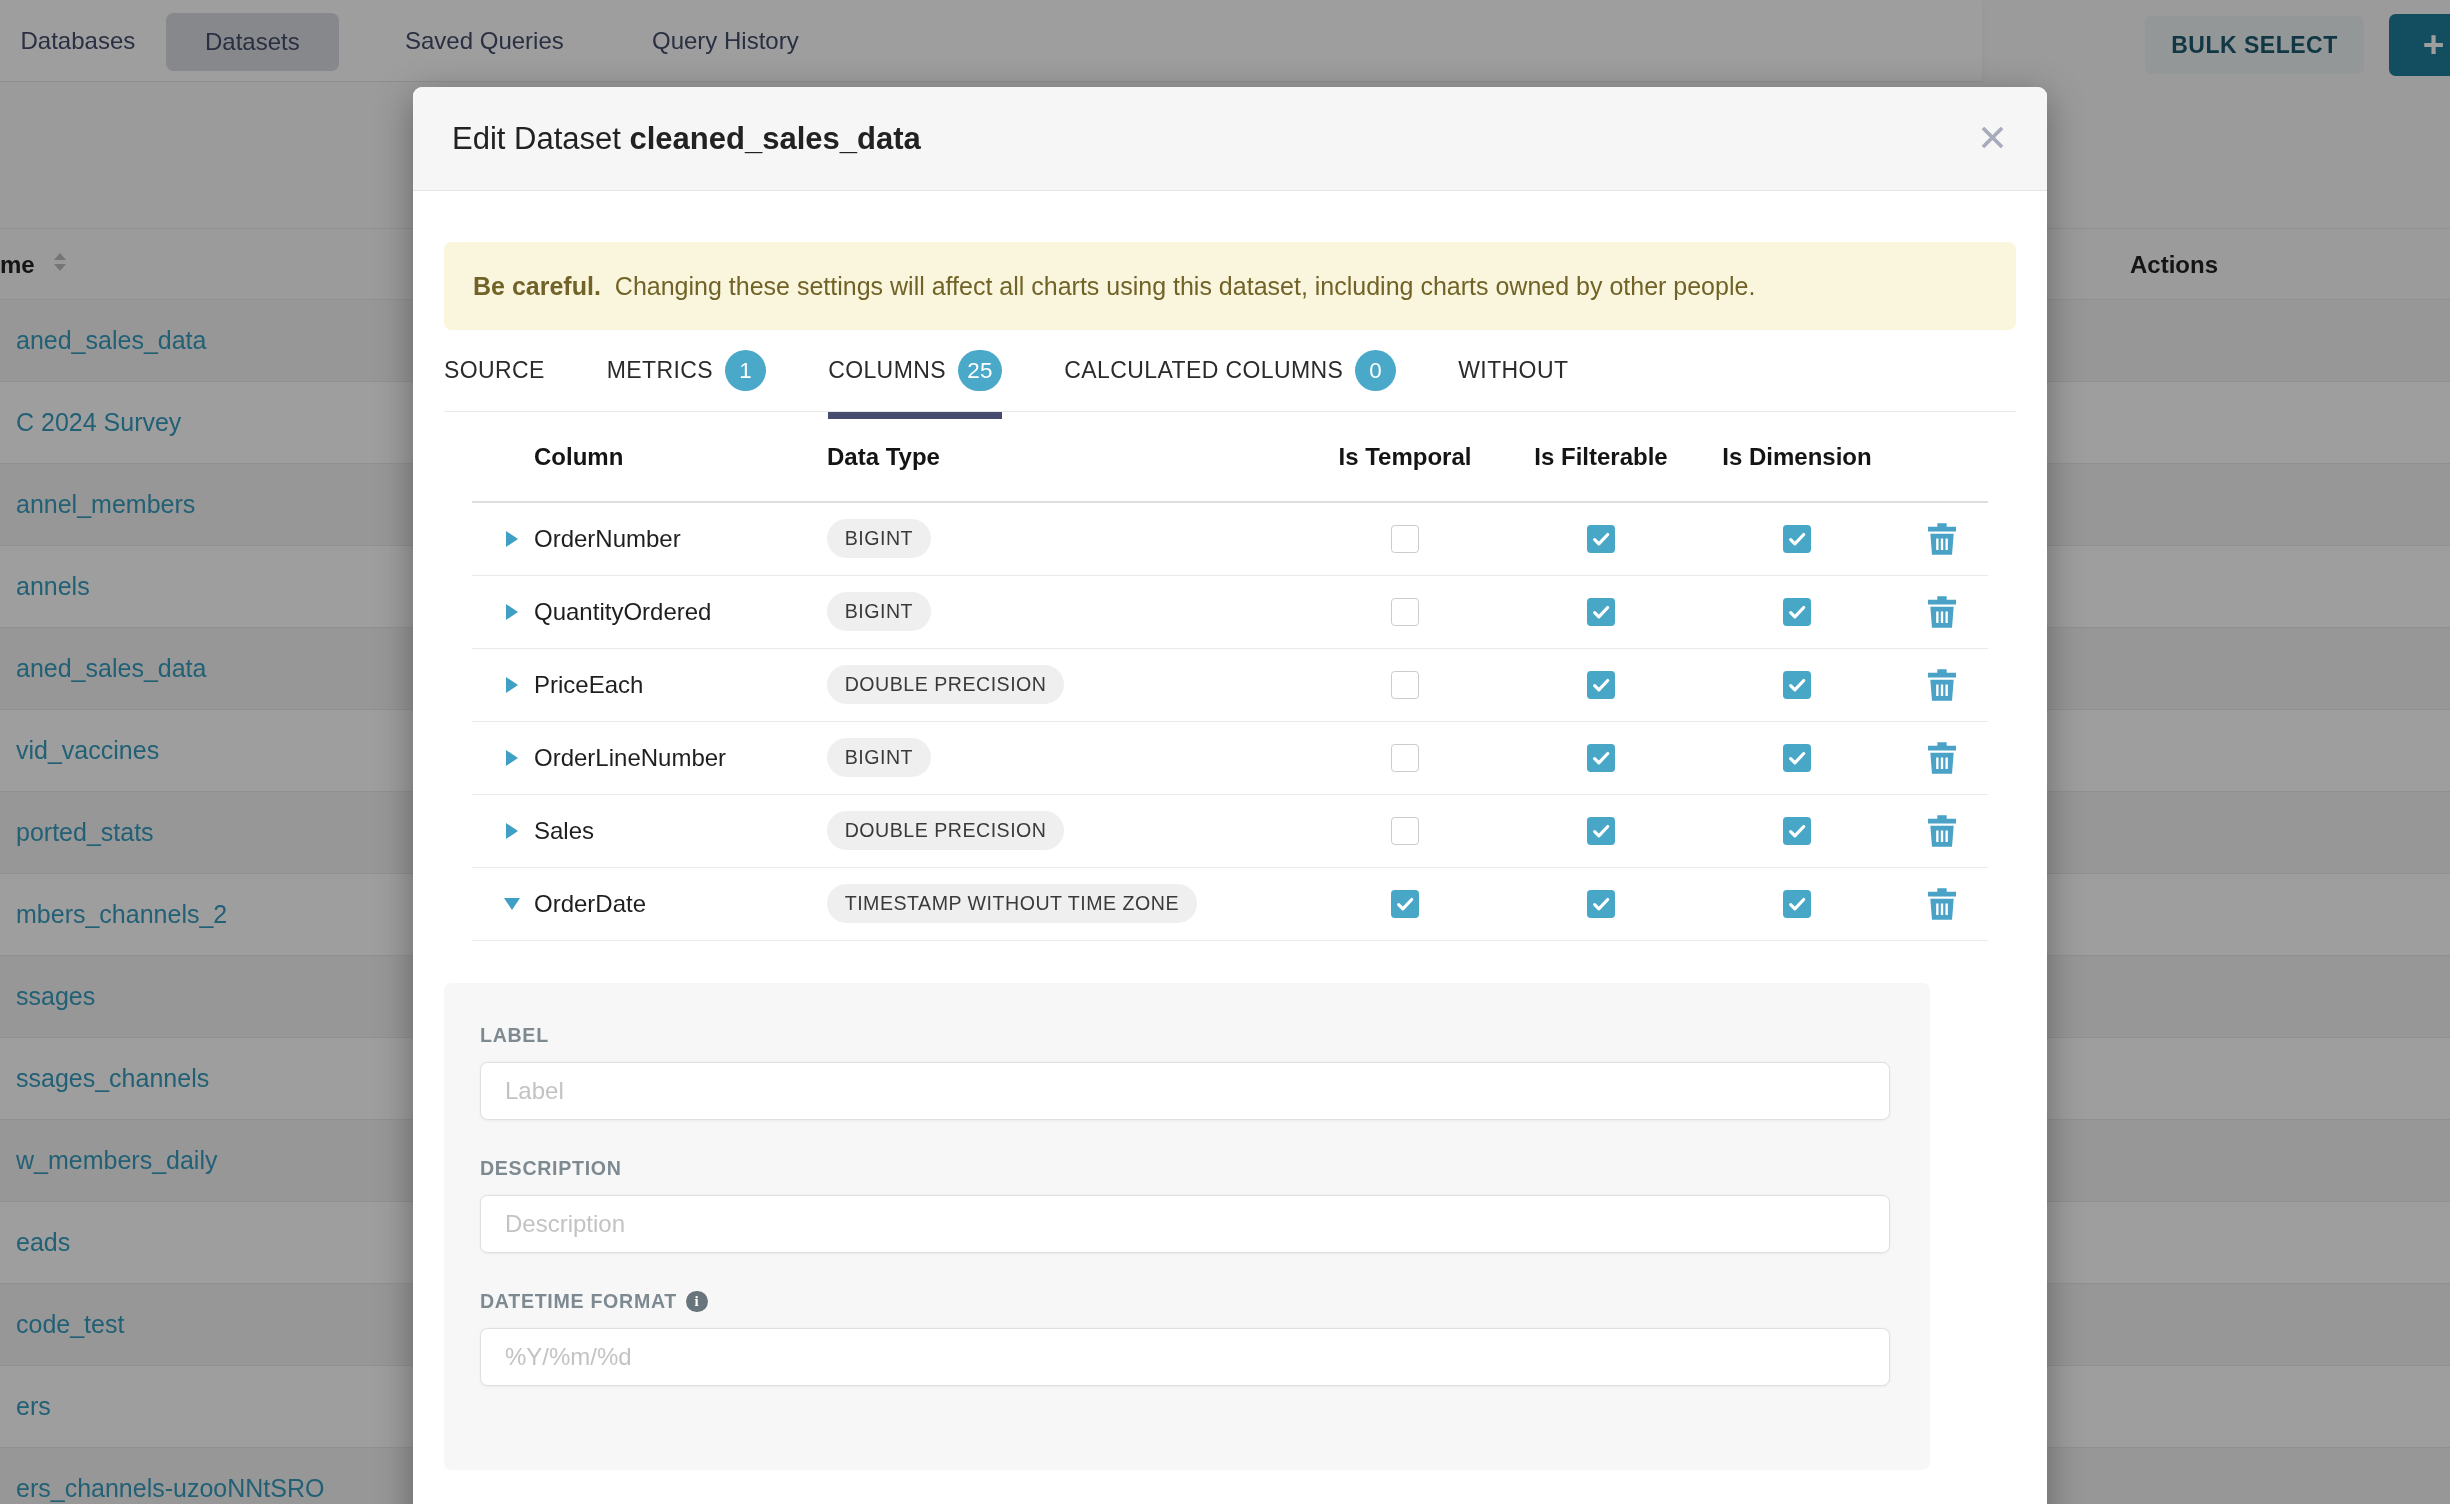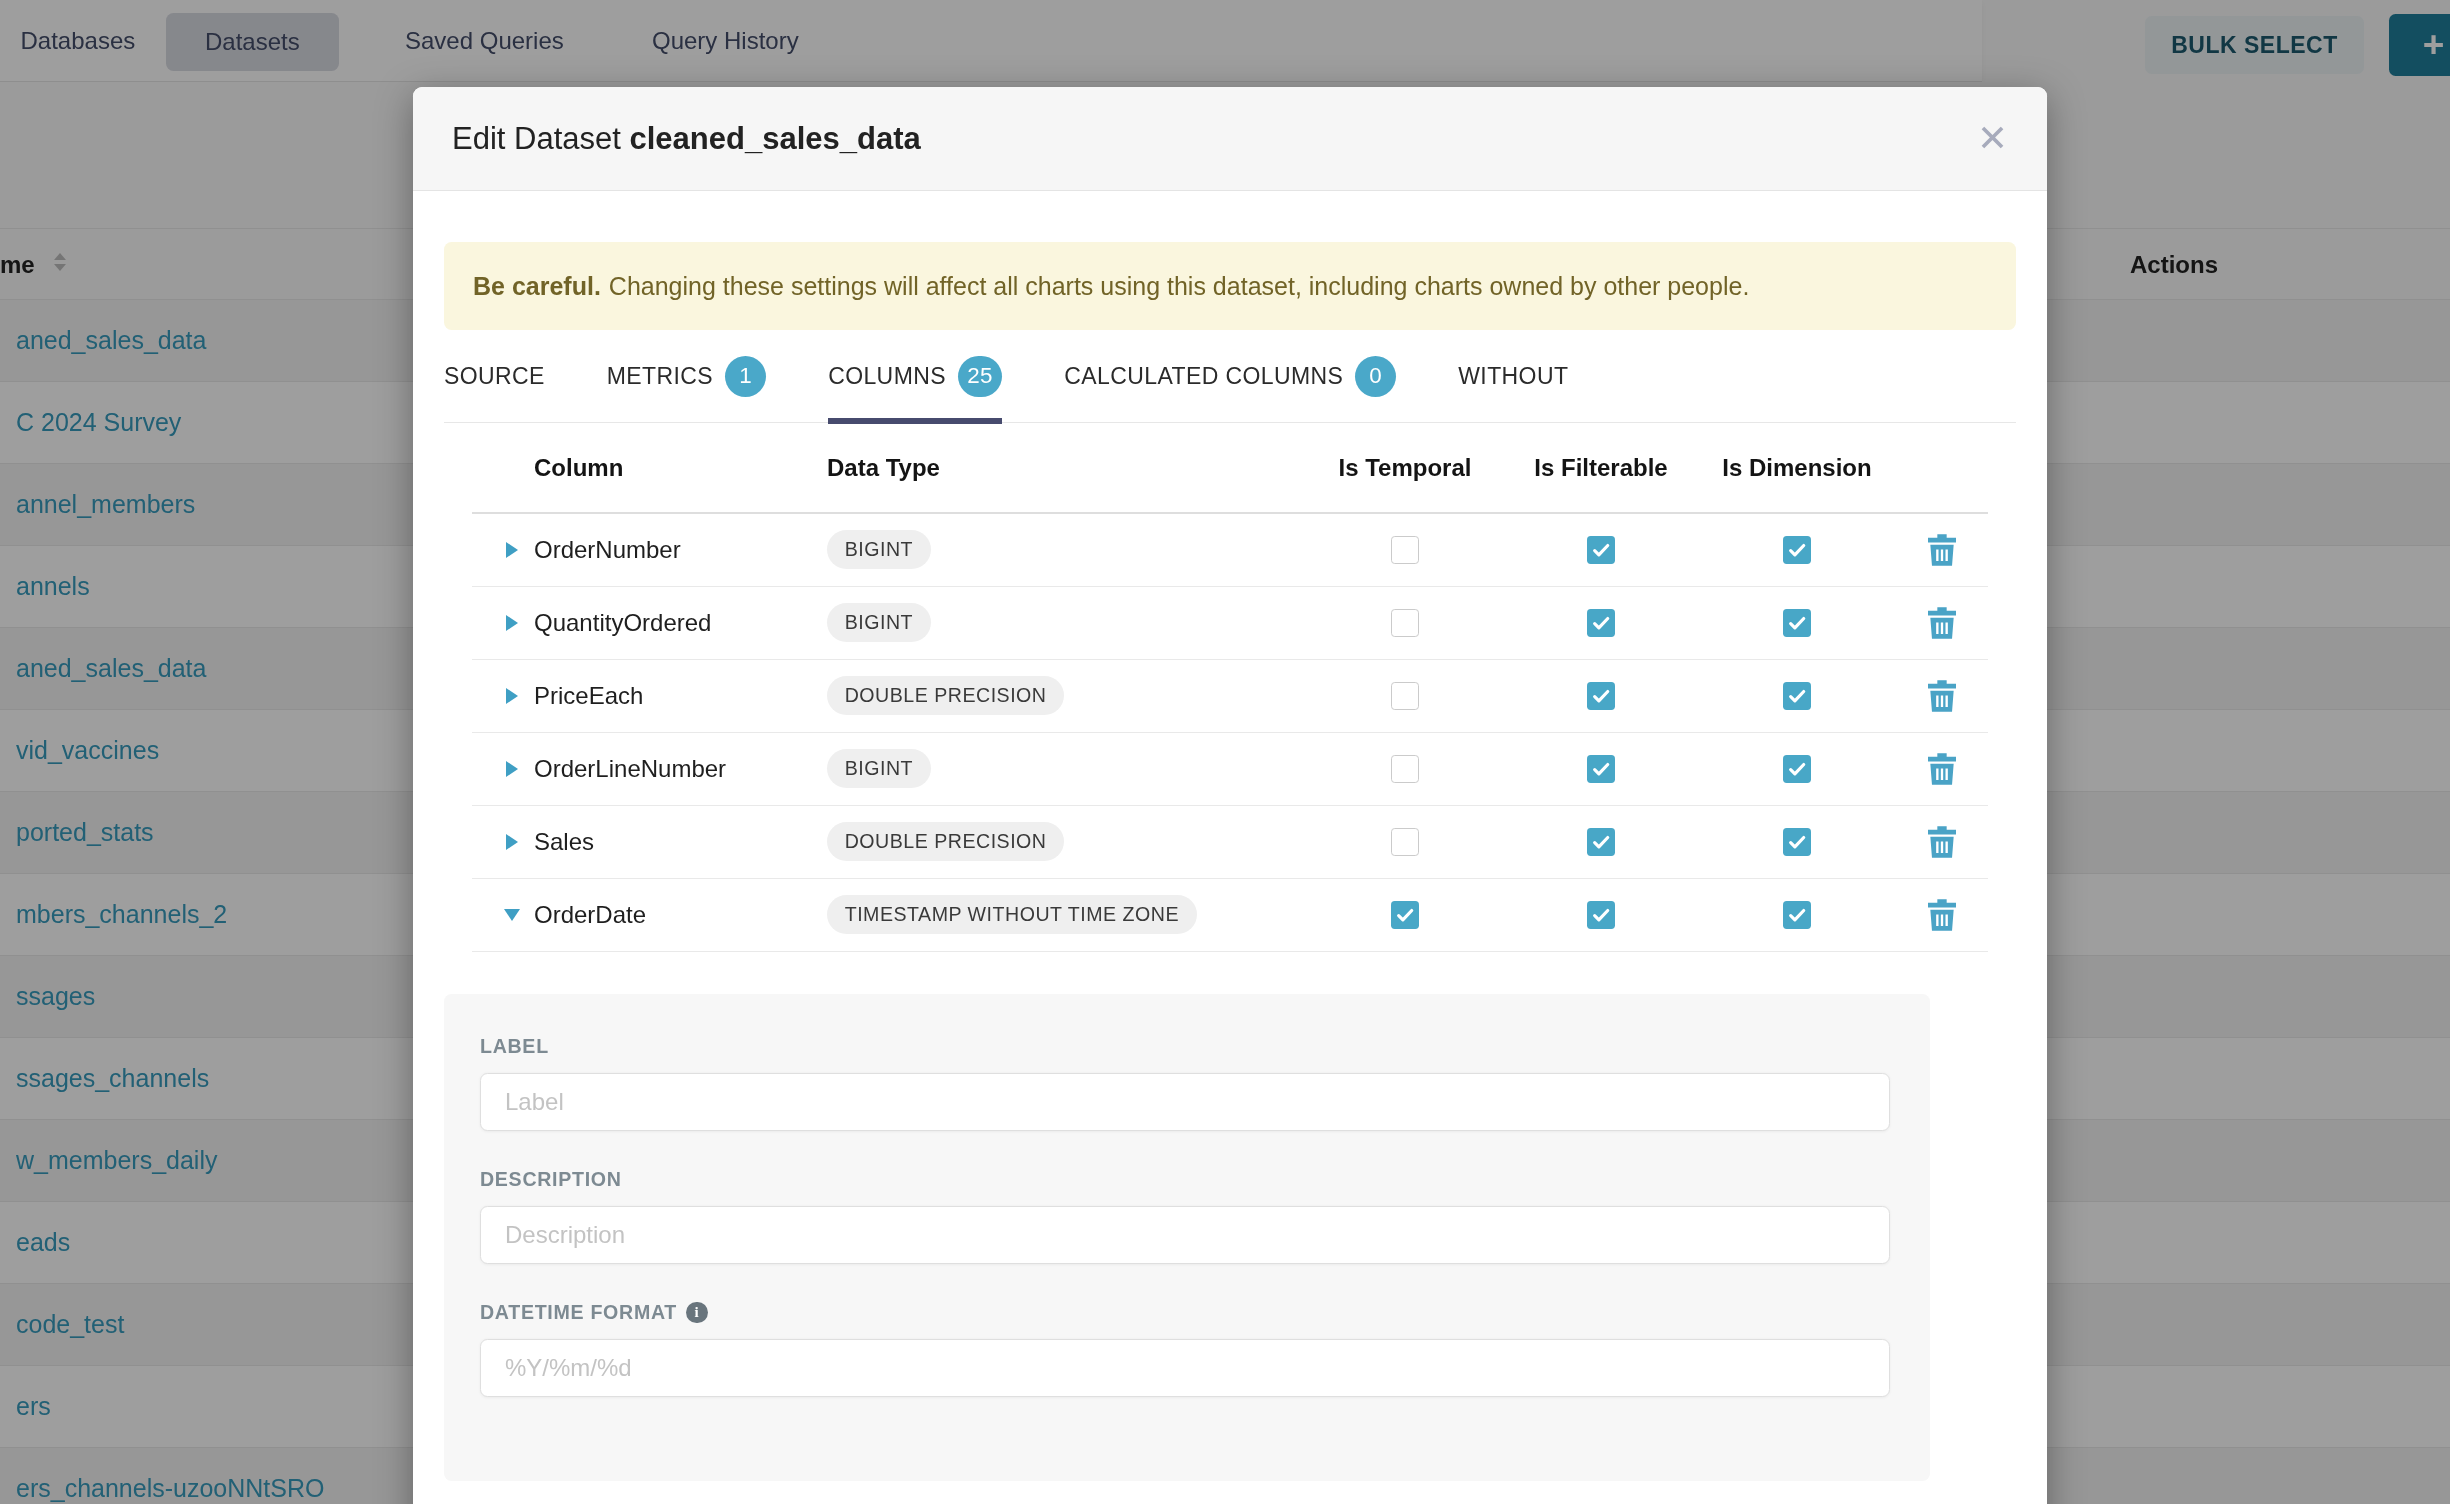--- a/index.html
+++ b/index.html
@@ -46,23 +46,23 @@
   .modal { position:absolute; left:413px; top:87px; width:1634px; height:1510px; background:#fff;
            border-radius:9.3px; box-shadow:0 9.3px 37px rgba(0,0,0,.35); overflow:hidden; }
   .modal-header { height:104px; background:#f6f6f6; border-bottom:0.9px solid #e4e4e4;
                   display:flex; align-items:center; padding:0 39px; }
   .modal-title { font-size:31px; color:#222; }
   .modal-title b { font-weight:bold; }
   .modal-close { margin-left:auto; font-size:37px; color:#a7abbc; line-height:1; cursor:pointer; }
 
   .banner { margin:51px 31px 0 31px; height:88px; background:#faf6de; border-radius:7.5px;
             display:flex; align-items:center; padding:0 29px; font-size:25px; color:#716327; }
-  .banner b { font-weight:bold; margin-right:8px; }
-
-  .tabs { position:relative; margin:0 31px; height:93px; display:flex; align-items:center; gap:62px;
+  .banner b { font-weight:bold; margin-right:14px; }
+
+  .tabs { position:relative; margin:0 31px; height:82px; display:flex; align-items:center; gap:62px;
           border-bottom:1.9px solid #e7e7e7; }
   .tab { position:relative; height:93px; display:flex; align-items:center; gap:12px;
          font-size:23px; color:#2b2b2b; letter-spacing:0.4px; cursor:pointer; }
   .tab .badge { min-width:41px; height:41px; border-radius:20.5px; background:#4aa8c9; color:#fff;
                 font-size:22.4px; display:flex; align-items:center; justify-content:center; padding:0 9.3px; }
   .tab.active::after { content:""; position:absolute; left:0; right:0; bottom:-1.9px; height:6.5px; background:#474b6e; }
 
   .cols-table { margin:0 59px; }
   .cols-grid { display:grid; grid-template-columns:62px 293px 1fr 196px 196px 196px 93px; align-items:center; }
   .cols-head { height:91px; font-size:24px; font-weight:bold; color:#141414; border-bottom:2.8px solid #dedede; }

